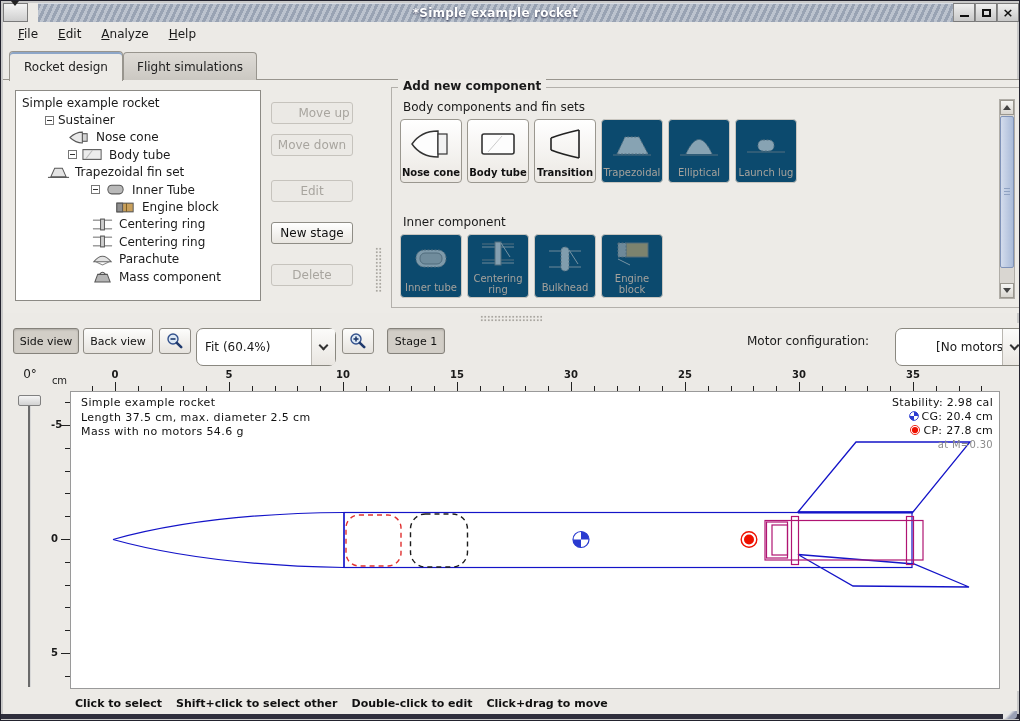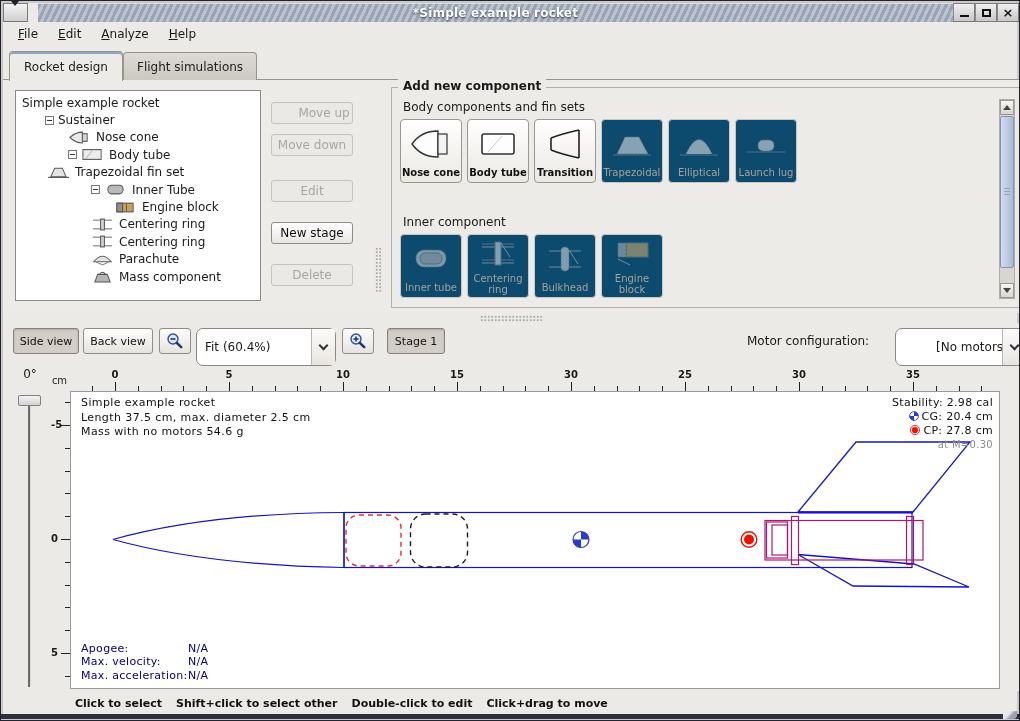--- a/index.html
+++ b/index.html
@@ -513,25 +513,20 @@
             <path d="M8,8 L8,15 A7,7 0 0 1 1,8 Z" fill="#2a3bd0"></path>
           </svg><span>CG:</span> <span>20.4 cm</span></div>
         <div>
           <svg class="mark-ico" width="10" height="10" viewBox="0 0 16 16">
             <circle cx="8" cy="8" r="5" fill="#ee1100"></circle>
               <circle cx="8" cy="8" r="7.3" fill="none" stroke="#ee1100" stroke-width="1.4"></circle>
           </svg><span>CP:</span> <span>27.8 cm</span></div>
         <div class="mach">at M=0.30</div>
       </div>
 
-      <div id="flight-block">
-        <div><span class="fl">Apogee:</span><span>N/A</span></div>
-        <div><span class="fl">Max. velocity:</span><span>N/A</span></div>
-        <div><span class="fl">Max. acceleration:</span><span>N/A</span></div>
-      </div>
     </div>
   </div>
 
   <div id="statusbar">
     <span>Click to select</span>
     <span>Shift+click to select other</span>
     <span>Double-click to edit</span>
     <span>Click+drag to move</span>
   </div>
   <div id="bottom-border"></div>

